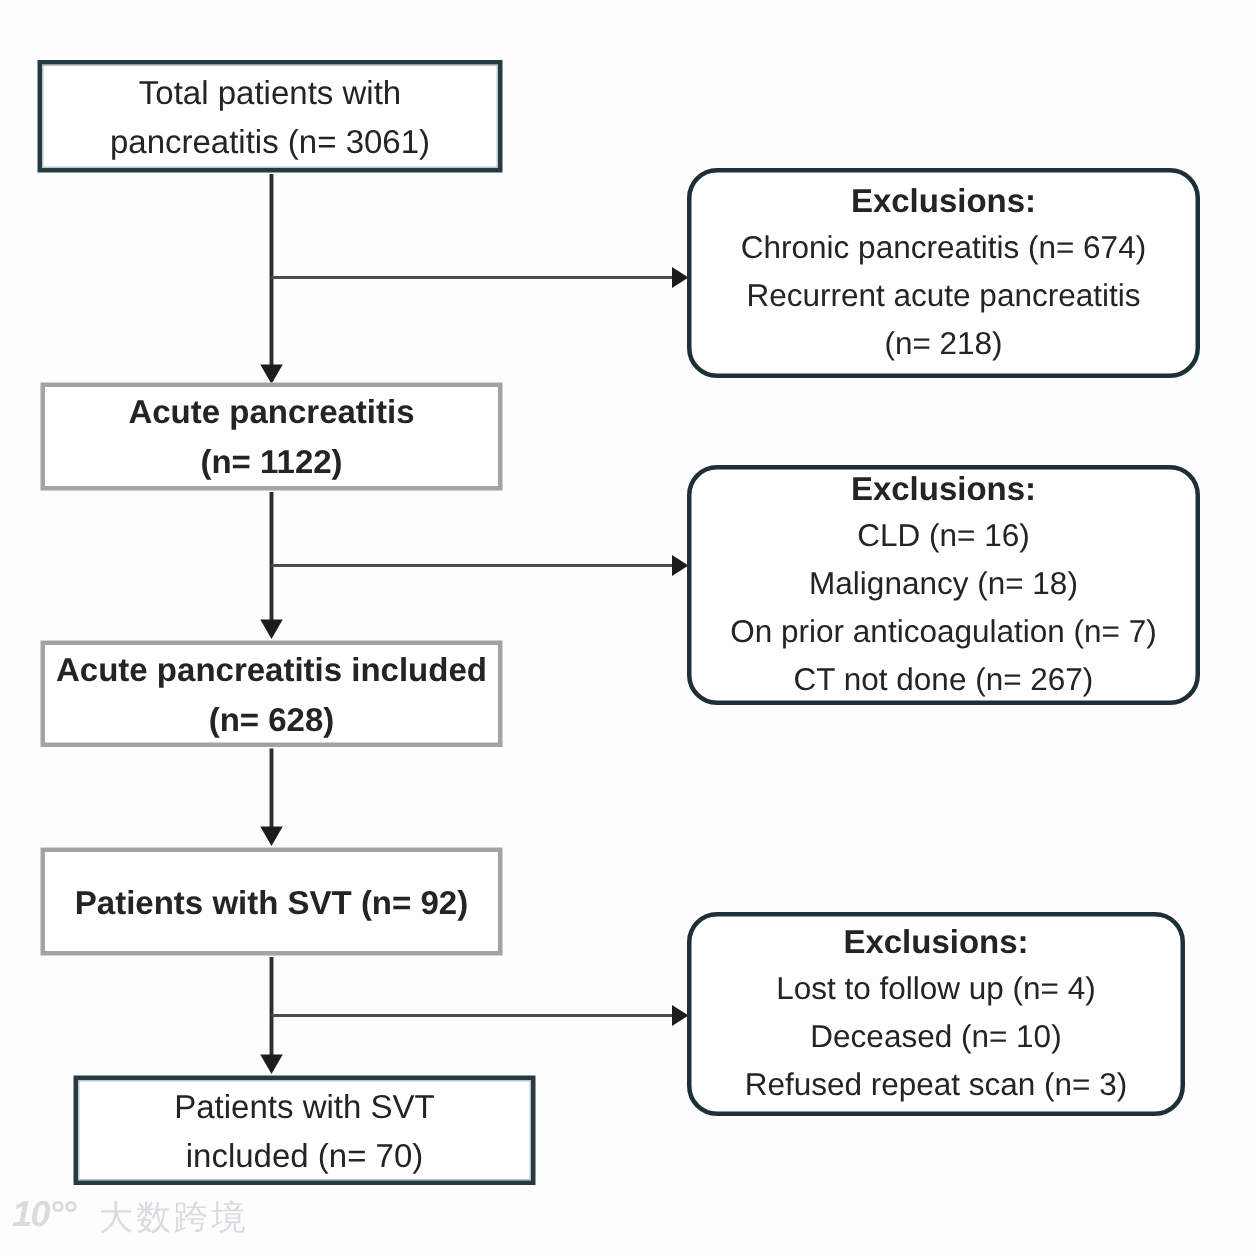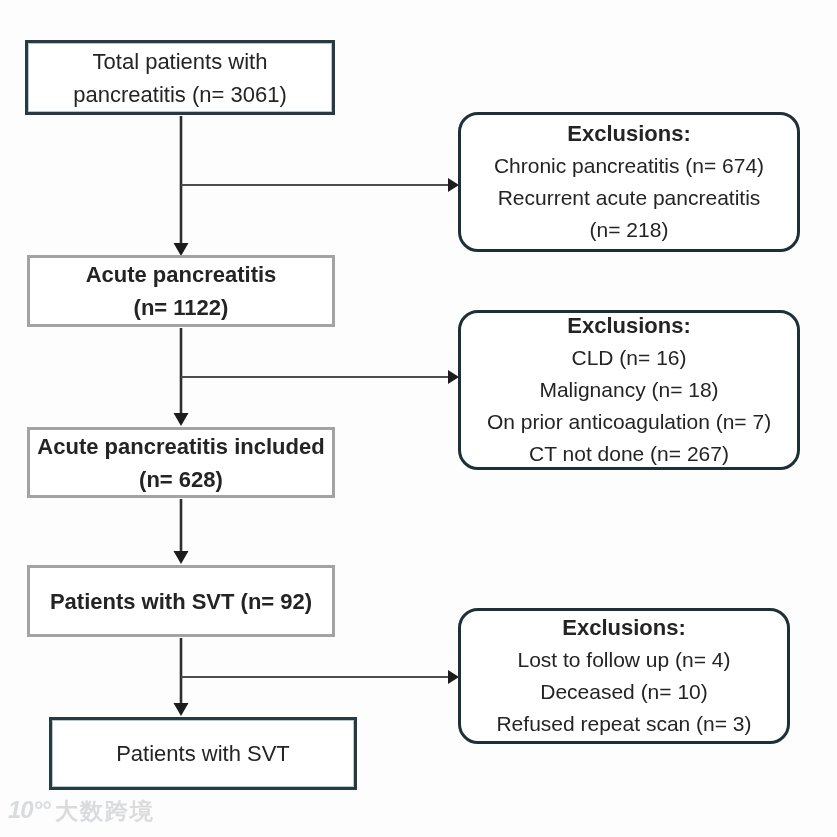--- a/index.html
+++ b/index.html
@@ -17,24 +17,24 @@
   .node.plain{border:3px solid #a3a3a3;font-weight:bold;}
   .excl{
     position:absolute;z-index:2;background:#ffffff;
     border:3px solid #1d3038;border-radius:20px;
     display:flex;flex-direction:column;align-items:center;justify-content:center;
     text-align:center;font-size:21px;line-height:32px;padding:4px 8px;box-sizing:border-box;
   }
   .excl-title{font-weight:bold;font-size:22px;}
   .watermark{
     position:absolute;z-index:3;left:8px;top:796px;color:#d9dcde;
-    font-size:23px;display:flex;align-items:flex-start;gap:5px;user-select:none;
+    font-size:23px;display:flex;align-items:flex-start;gap:16px;user-select:none;
   }
   .wm-icon{font-weight:bold;font-style:italic;letter-spacing:-1px;font-size:24px;}
-  .wm-text{letter-spacing:2px;font-weight:bold;}
+  .wm-text{letter-spacing:2px;}
 </style>
 </head>
 <body>
 
 <div class="stage">
 
   <svg class="connectors" width="837" height="837" viewBox="0 0 837 837">
     <g>
       <line x1="181" y1="116" x2="181" y2="245" stroke="#2e2e2e" stroke-width="2.6"></line>
       <polygon points="173.5,243 188.5,243 181,256" fill="#1c1c1c"></polygon>
@@ -79,20 +79,21 @@
     <div>Acute pancreatitis included</div>
     <div>(n= 628)</div>
   </div>
 
   <div class="node plain" style="left:27px;top:565px;width:302px;height:66px;">
     <div>Patients with SVT (n= 92)</div>
   </div>
 
   <div class="node accent" style="left:25px;top:717px;width:302px;height:67px;margin-left:24px;">
     <div>Patients with SVT</div>
+    <div>included (n= 70)</div>
   </div>
 
   <div class="excl" style="left:458px;top:112px;width:342px;height:140px;">
     <div class="excl-title">Exclusions:</div>
     <div>Chronic pancreatitis (n= 674)</div>
     <div>Recurrent acute pancreatitis</div>
     <div>(n= 218)</div>
   </div>
 
   <div class="excl" style="left:458px;top:310px;width:342px;height:160px;">

